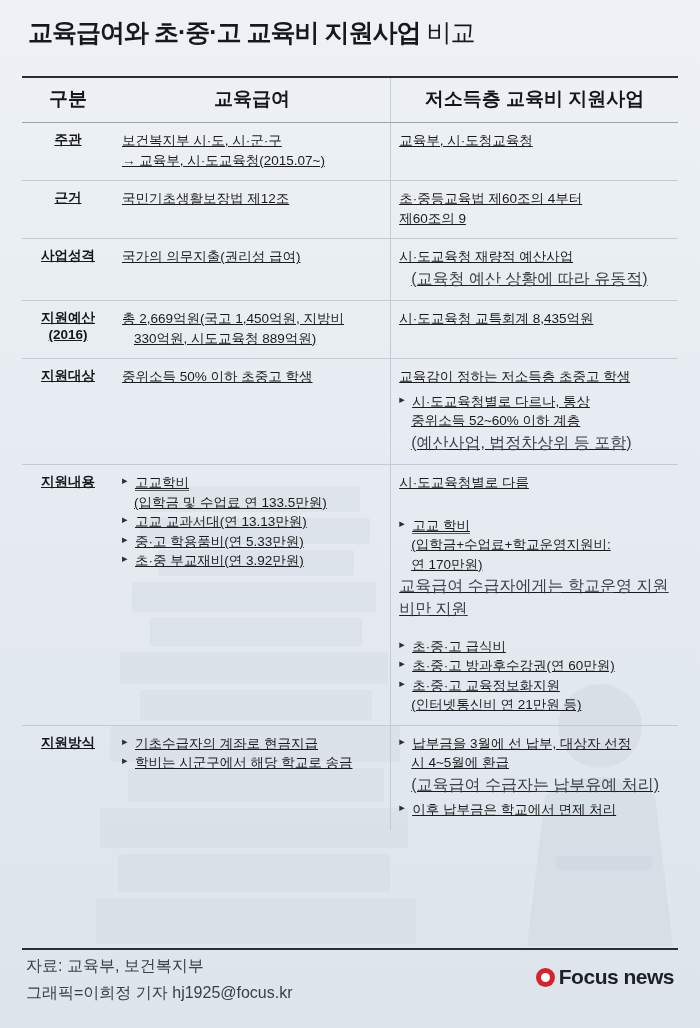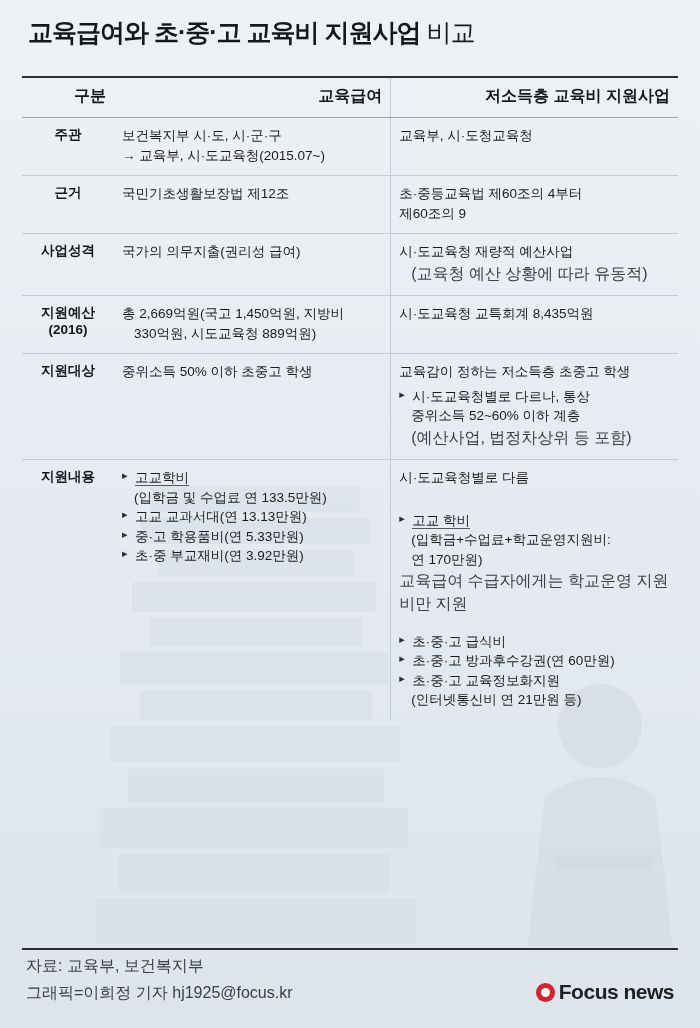--- a/index.html
+++ b/index.html
@@ -38,27 +38,27 @@
   table.main{
     position:absolute;left:22px;top:78px;width:656px;
     border-collapse:collapse;
     font-size:13.5px;
   }
   table.main th,table.main td{
     vertical-align:top;
     padding:8px 8px 10px 8px;
   }
   thead th{
-    font-size:16px;font-weight:bold;text-align:right;
+    font-size:19px;font-weight:bold;text-align:center;
     padding:9px 4px 9px 4px;
     border-bottom:1px solid #9aa4ae;
     color:#14161a;
     margin-top:24px;
   }
-  tbody tr{border-bottom:1px solid #c3ccd5;}
+  tbody tr{border-bottom:1px solid #c3ccd5;text-decoration:underline;}
   tbody tr:last-child{border-bottom:none;}
   td.cat{
     width:78px;text-align:center;font-weight:bold;font-size:13.5px;
     color:#14161a;white-space:nowrap;padding-top:11px;
   }
   td.col-a{width:278px;margin-left:6px;}
   td.col-b{width:290px;}
   td.col-b{border-left:1px solid #c3ccd5;}
   thead th.h-b{border-left:1px solid #c3ccd5;}
   .line{line-height:1.45;}
@@ -69,21 +69,21 @@
     content:"▸";position:absolute;left:0;top:0;font-size:11px;color:#2a2f34;
   }
   .ul{border-bottom:1px solid #55595e;display:inline;}
   .rule-bottom{
     position:absolute;left:22px;right:22px;bottom:78px;height:2px;background:#2b2f33;
   }
   .footer{
     position:absolute;left:26px;bottom:22px;font-size:16px;color:#3b4046;line-height:1.7;
   }
   .logo{
-    position:absolute;right:26px;bottom:24px;
+    position:absolute;right:26px;bottom:39px;
     display:flex;align-items:center;gap:4px;
   }
   .logo .mark{
     width:19px;height:19px;border-radius:50%;background:#d4232a;
     display:inline-block;position:relative;
   }
   .logo .mark:after{
     content:"";position:absolute;left:5px;top:5px;width:9px;height:9px;
     border-radius:50%;background:#fff;
   }
@@ -206,20 +206,33 @@
           <div class="line ind1">(입학금+수업료+학교운영지원비:</div>
           <div class="line ind1">연 170만원)</div>
           <div class="line small">교육급여 수급자에게는 학교운영 지원비만 지원</div>
           <div class="line bullet" style="margin-top:16px;">초·중·고 급식비</div>
           <div class="line bullet">초·중·고 방과후수강권(연 60만원)</div>
           <div class="line bullet">초·중·고 교육정보화지원</div>
           <div class="line ind1">(인터넷통신비 연 21만원 등)</div>
         </td>
       </tr>
 
+      <tr>
+        <td class="cat">지원방식</td>
+        <td class="col-a">
+          <div class="line bullet">기초수급자의 계좌로 현금지급</div>
+          <div class="line bullet">학비는 시군구에서 해당 학교로 송금</div>
+        </td>
+        <td class="col-b">
+          <div class="line bullet">납부금을 3월에 선 납부, 대상자 선정</div>
+          <div class="line ind1">시 4~5월에 환급</div>
+          <div class="line small ind1">(교육급여 수급자는 납부유예 처리)</div>
+          <div class="line bullet" style="margin-top:4px;">이후 납부금은 학교에서 면제 처리</div>
+        </td>
+      </tr>
     </tbody>
   </table>
 
   <div class="rule-bottom"></div>
 
   <div class="footer">
     <div>자료: 교육부, 보건복지부</div>
     <div>그래픽=이희정 기자 hj1925@focus.kr</div>
   </div>
 

